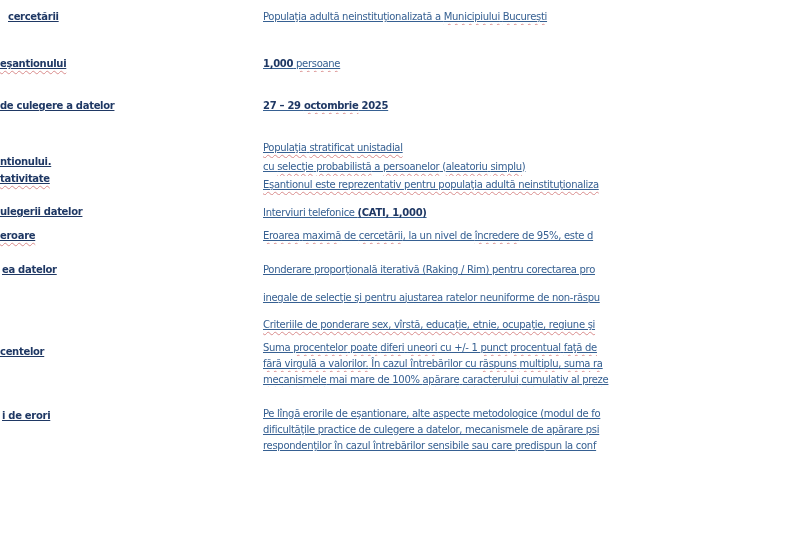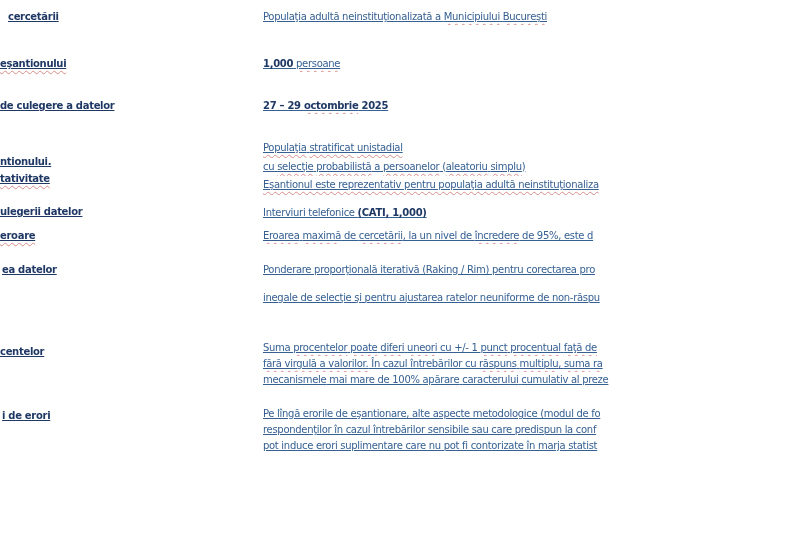--- a/index.html
+++ b/index.html
@@ -94,35 +94,36 @@
         <div class="line"><span class="w">Eroarea</span><span class=""> </span><span class="w">maximă</span><span class=""> de </span><span class="w">cercetării</span><span class="">, la un nivel de </span><span class="w">încredere</span><span class=""> de 95%, este d</span></div>
       </div>
     </div>
     <div data-row="data-weighting">
       <div class="lbl">
         <div class="line"><span class="b ">ea datelor</span></div>
       </div>
       <div class="val">
         <div class="line"><span class="">Ponderare proporţională iterativă (Raking / Rim) pentru corectarea pro</span></div>
         <div class="line"><span class="">inegale de selecţie şi pentru ajustarea ratelor neuniforme de non-răspu</span></div>
+        <div class="line"><span class="w">Criteriile de ponderare sex, vîrstă, educaţie, etnie, ocupaţie, regiune şi</span></div>
       </div>
     </div>
     <div data-row="sum-of-percentages">
       <div class="lbl">
         <div class="line"><span class="b ">centelor</span></div>
       </div>
       <div class="val">
         <div class="line"><span class="">Suma </span><span class="w">procentelor</span><span class=""> </span><span class="w">poate</span><span class=""> </span><span class="w">diferi</span><span class=""> </span><span class="w">uneori</span><span class=""> cu +/- 1 </span><span class="w">punct</span><span class=""> </span><span class="w">procentual</span><span class=""> </span><span class="w">faţă de</span></div>
         <div class="line"><span class="w">fără virgulă a valorilor.</span><span class=""> În cazul întrebărilor cu </span><span class="w">răspuns</span><span class=""> </span><span class="w">multiplu</span><span class="">, </span><span class="w">suma</span><span class=""> </span><span class="w">ra</span></div>
         <div class="line"><span class="w">mecanismele</span><span class=""> mai mare de 100% </span><span class="w">apărare</span><span class=""> </span><span class="w">caracterului</span><span class=""> </span><span class="w">cumulativ</span><span class=""> al </span><span class="w">preze</span></div>
       </div>
     </div>
     <div data-row="other-errors">
       <div class="lbl">
         <div class="line"><span class="b ">i de erori</span></div>
       </div>
       <div class="val">
         <div class="line"><span class="">Pe lîngă erorile de eşantionare, alte aspecte metodologice (modul de fo</span></div>
+        <div class="line"><span class="">dificultăţile practice de culegere a datelor, mecanismele de apărare psi</span></div>
         <div class="line"><span class="">respondenţilor în cazul întrebărilor sensibile sau care predispun la conf</span></div>
-        <div class="line"><span class="">pot induce erori suplimentare care nu pot fi contorizate în marja statist</span></div>
       </div>
     </div>
   </div>
 
 </body></html>

